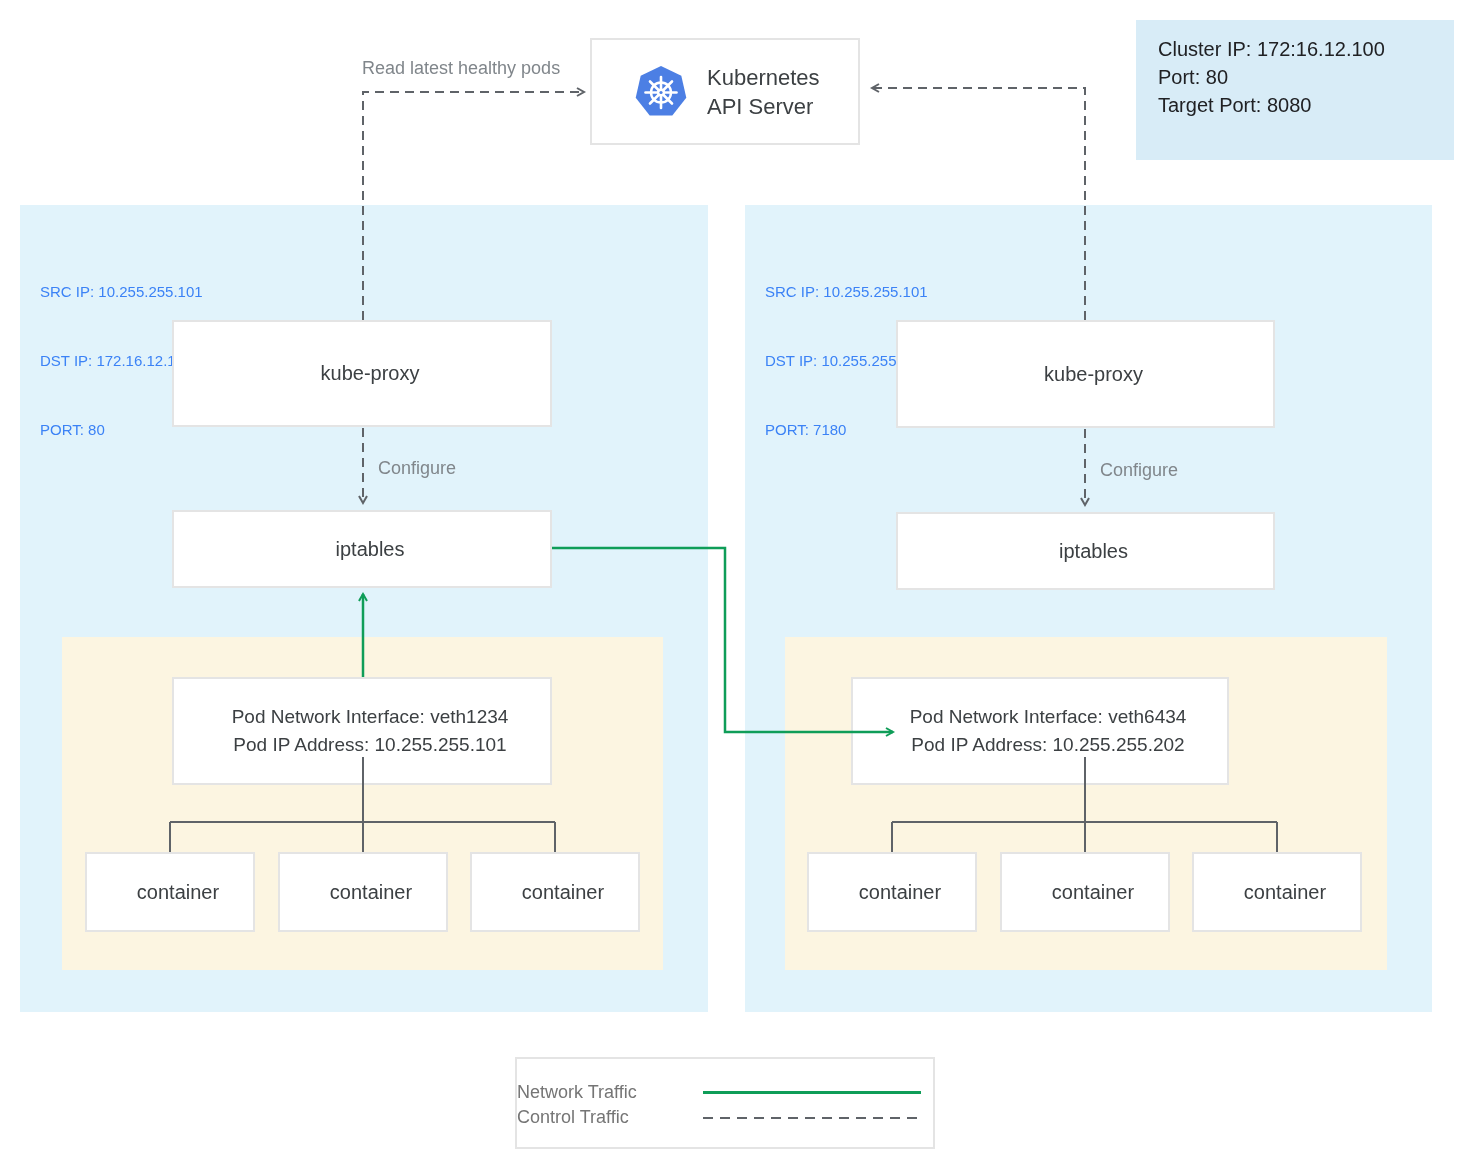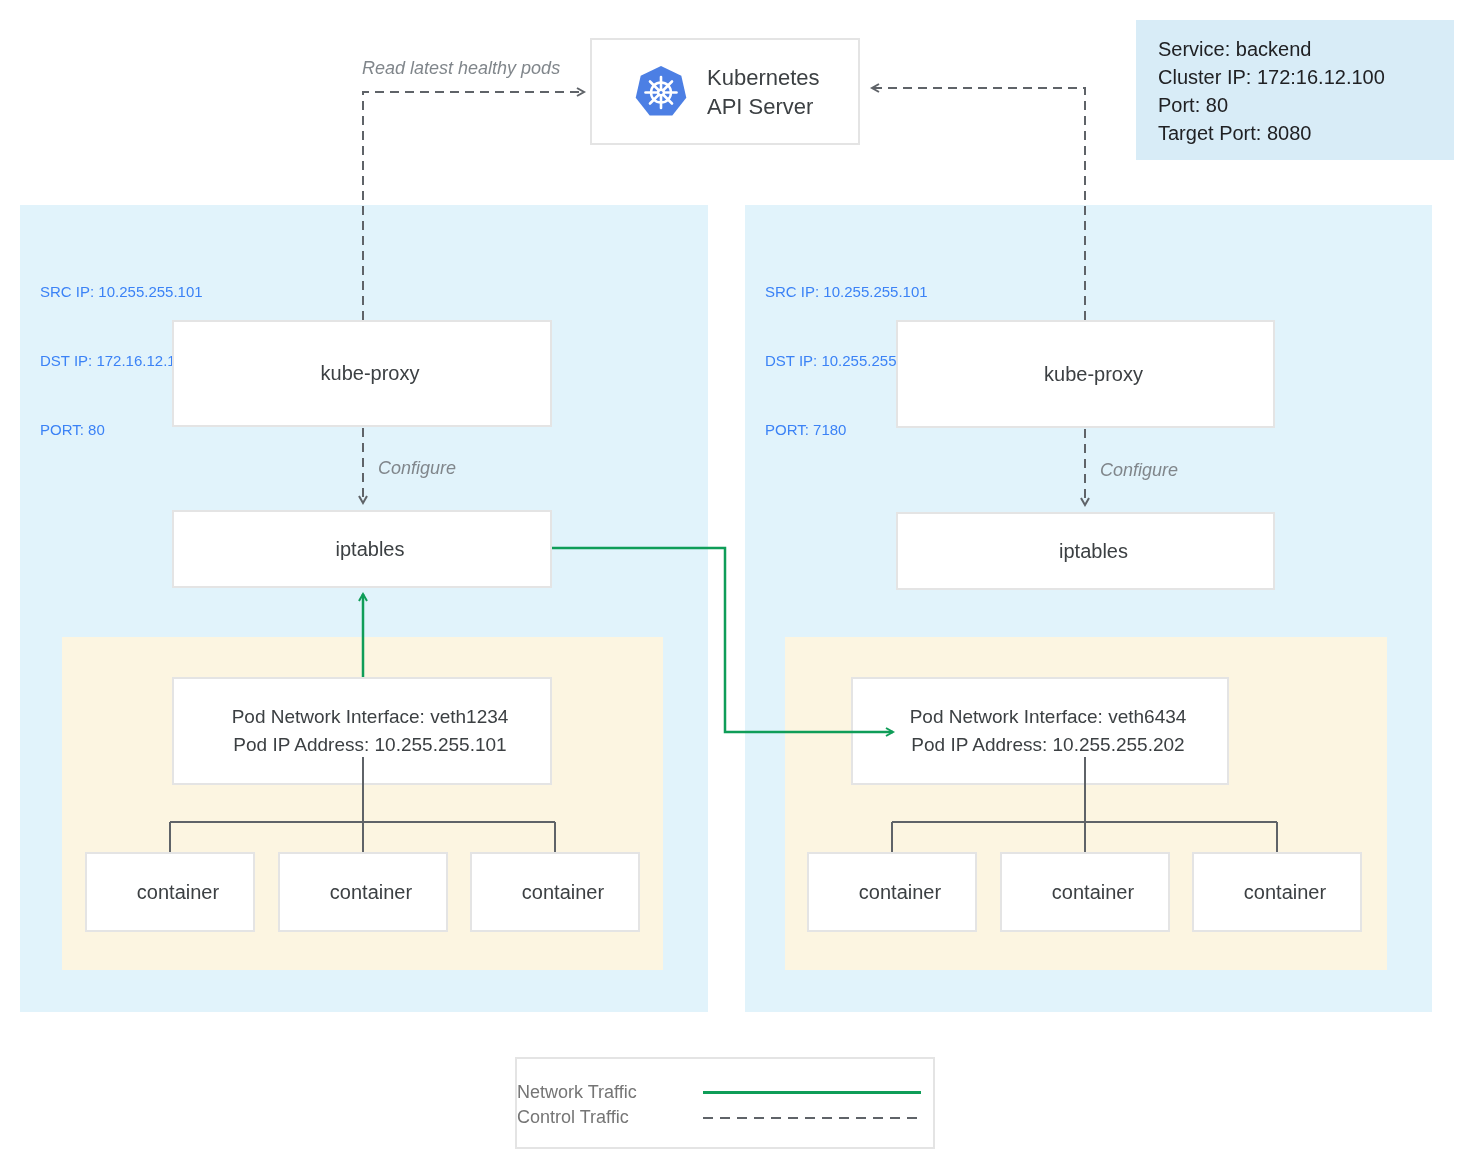--- a/index.html
+++ b/index.html
@@ -69,21 +69,20 @@
     align-items: center;
     padding-left: 41px;
   }
   .api-text { margin-left: 18px; font-size: 22px; line-height: 29px; color: #3c4043; }
 
   .float-label {
     position: absolute;
     color: #80868b;
     font-size: 18px;
     white-space: nowrap;
-    font-style: italic;
   }
 
   #connectors {
     position: absolute;
     left: 0; top: 0;
     width: 1472px; height: 1172px;
     pointer-events: none;
     z-index: 5;
   }
 
@@ -128,21 +127,20 @@
       <circle cx="28" cy="28.5" r="4" fill="#ffffff"></circle>
       <circle cx="28" cy="28.5" r="1.6" fill="#4c7fe4"></circle>
     </svg>
     <div class="api-text">
       <div>Kubernetes</div>
       <div>API Server</div>
     </div>
   </div>
 
   <div class="service-card">
-    <div>Service: backend</div>
     <div>Cluster IP: 172:16.12.100</div>
     <div>Port: 80</div>
     <div>Target Port: 8080</div>
   </div>
 
   <div class="float-label" style="left:362px; top:58px;">Read latest healthy pods</div>
   <div class="float-label" style="left:378px; top:458px;">Configure</div>
   <div class="float-label" style="left:1100px; top:460px;">Configure</div>
 
   <div class="node-meta" style="left:40px; top:234px;">

